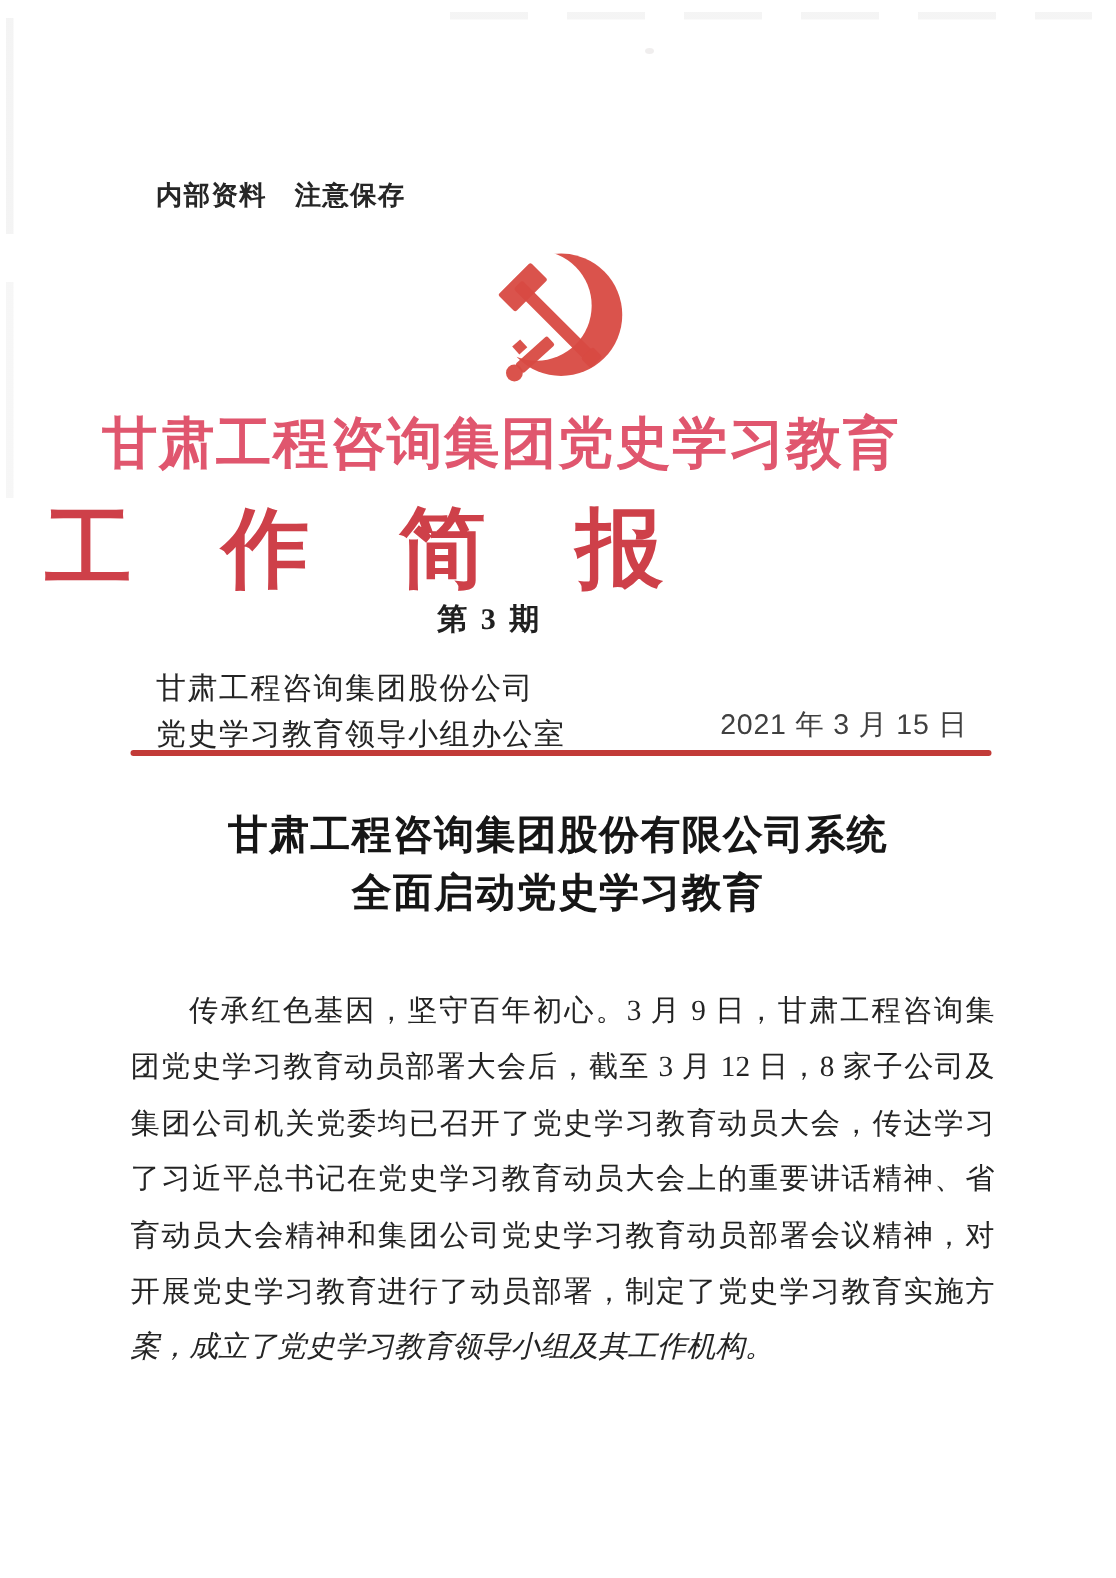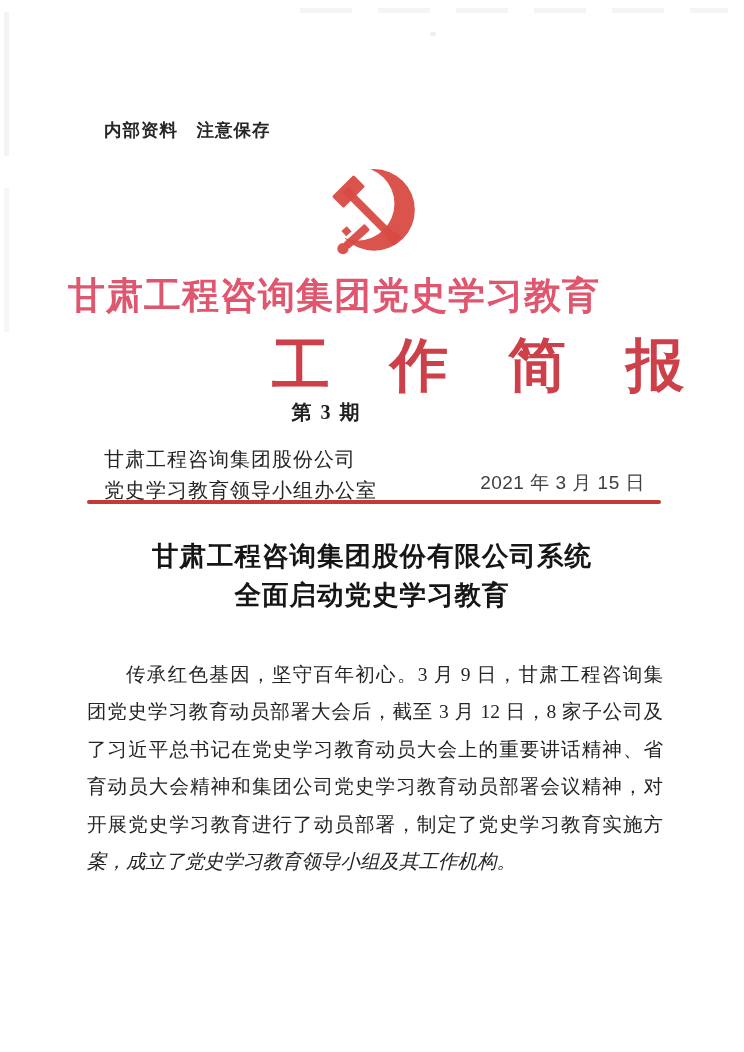--- a/index.html
+++ b/index.html
@@ -35,21 +35,21 @@
   .emblem-wrap{position:absolute;top:154px;left:0;width:744px;text-align:center;}
   .emblem-wrap svg{width:102px;height:124px;}
   .emblem-fill{fill:var(--emblem-red);opacity:.95;}
 
   .masthead-title{
     position:absolute;top:271px;left:0;width:668px;text-align:center;
     font-size:37px;font-weight:700;letter-spacing:1px;
     color:var(--masthead-red);
   }
   .brush-title{
-    position:absolute;top:327px;left:0;width:744px;text-align:right;
+    position:absolute;top:327px;left:0;width:744px;text-align:left;
     font-size:58px;font-weight:700;letter-spacing:60px;padding-left:30px;
     box-sizing:border-box;color:var(--brush-red);
   }
   .issue-label{
     position:absolute;top:399px;left:0;width:653px;text-align:center;
     font-size:20px;font-weight:700;letter-spacing:2px;color:#202020;
   }
   .issuer{
     position:absolute;top:444px;left:104px;
     font-size:20px;line-height:31px;letter-spacing:1px;color:#242424;
@@ -126,19 +126,20 @@
   <div class="red-rule"></div>
 
   <div class="article-title">
     <div>甘肃工程咨询集团股份有限公司系统</div>
     <div>全面启动党史学习教育</div>
   </div>
 
   <div class="article-body">
     <div class="body-line first">传承红色基因，坚守百年初心。3 月 9 日，甘肃工程咨询集</div>
     <div class="body-line">团党史学习教育动员部署大会后，截至 3 月 12 日，8 家子公司及</div>
+    <div class="body-line">集团公司机关党委均已召开了党史学习教育动员大会，传达学习</div>
     <div class="body-line">了习近平总书记在党史学习教育动员大会上的重要讲话精神、省</div>
     <div class="body-line">育动员大会精神和集团公司党史学习教育动员部署会议精神，对</div>
     <div class="body-line">开展党史学习教育进行了动员部署，制定了党史学习教育实施方</div>
     <div class="body-line last">案，成立了党史学习教育领导小组及其工作机构。</div>
   </div>
 
 </div>
 
 </body></html>

